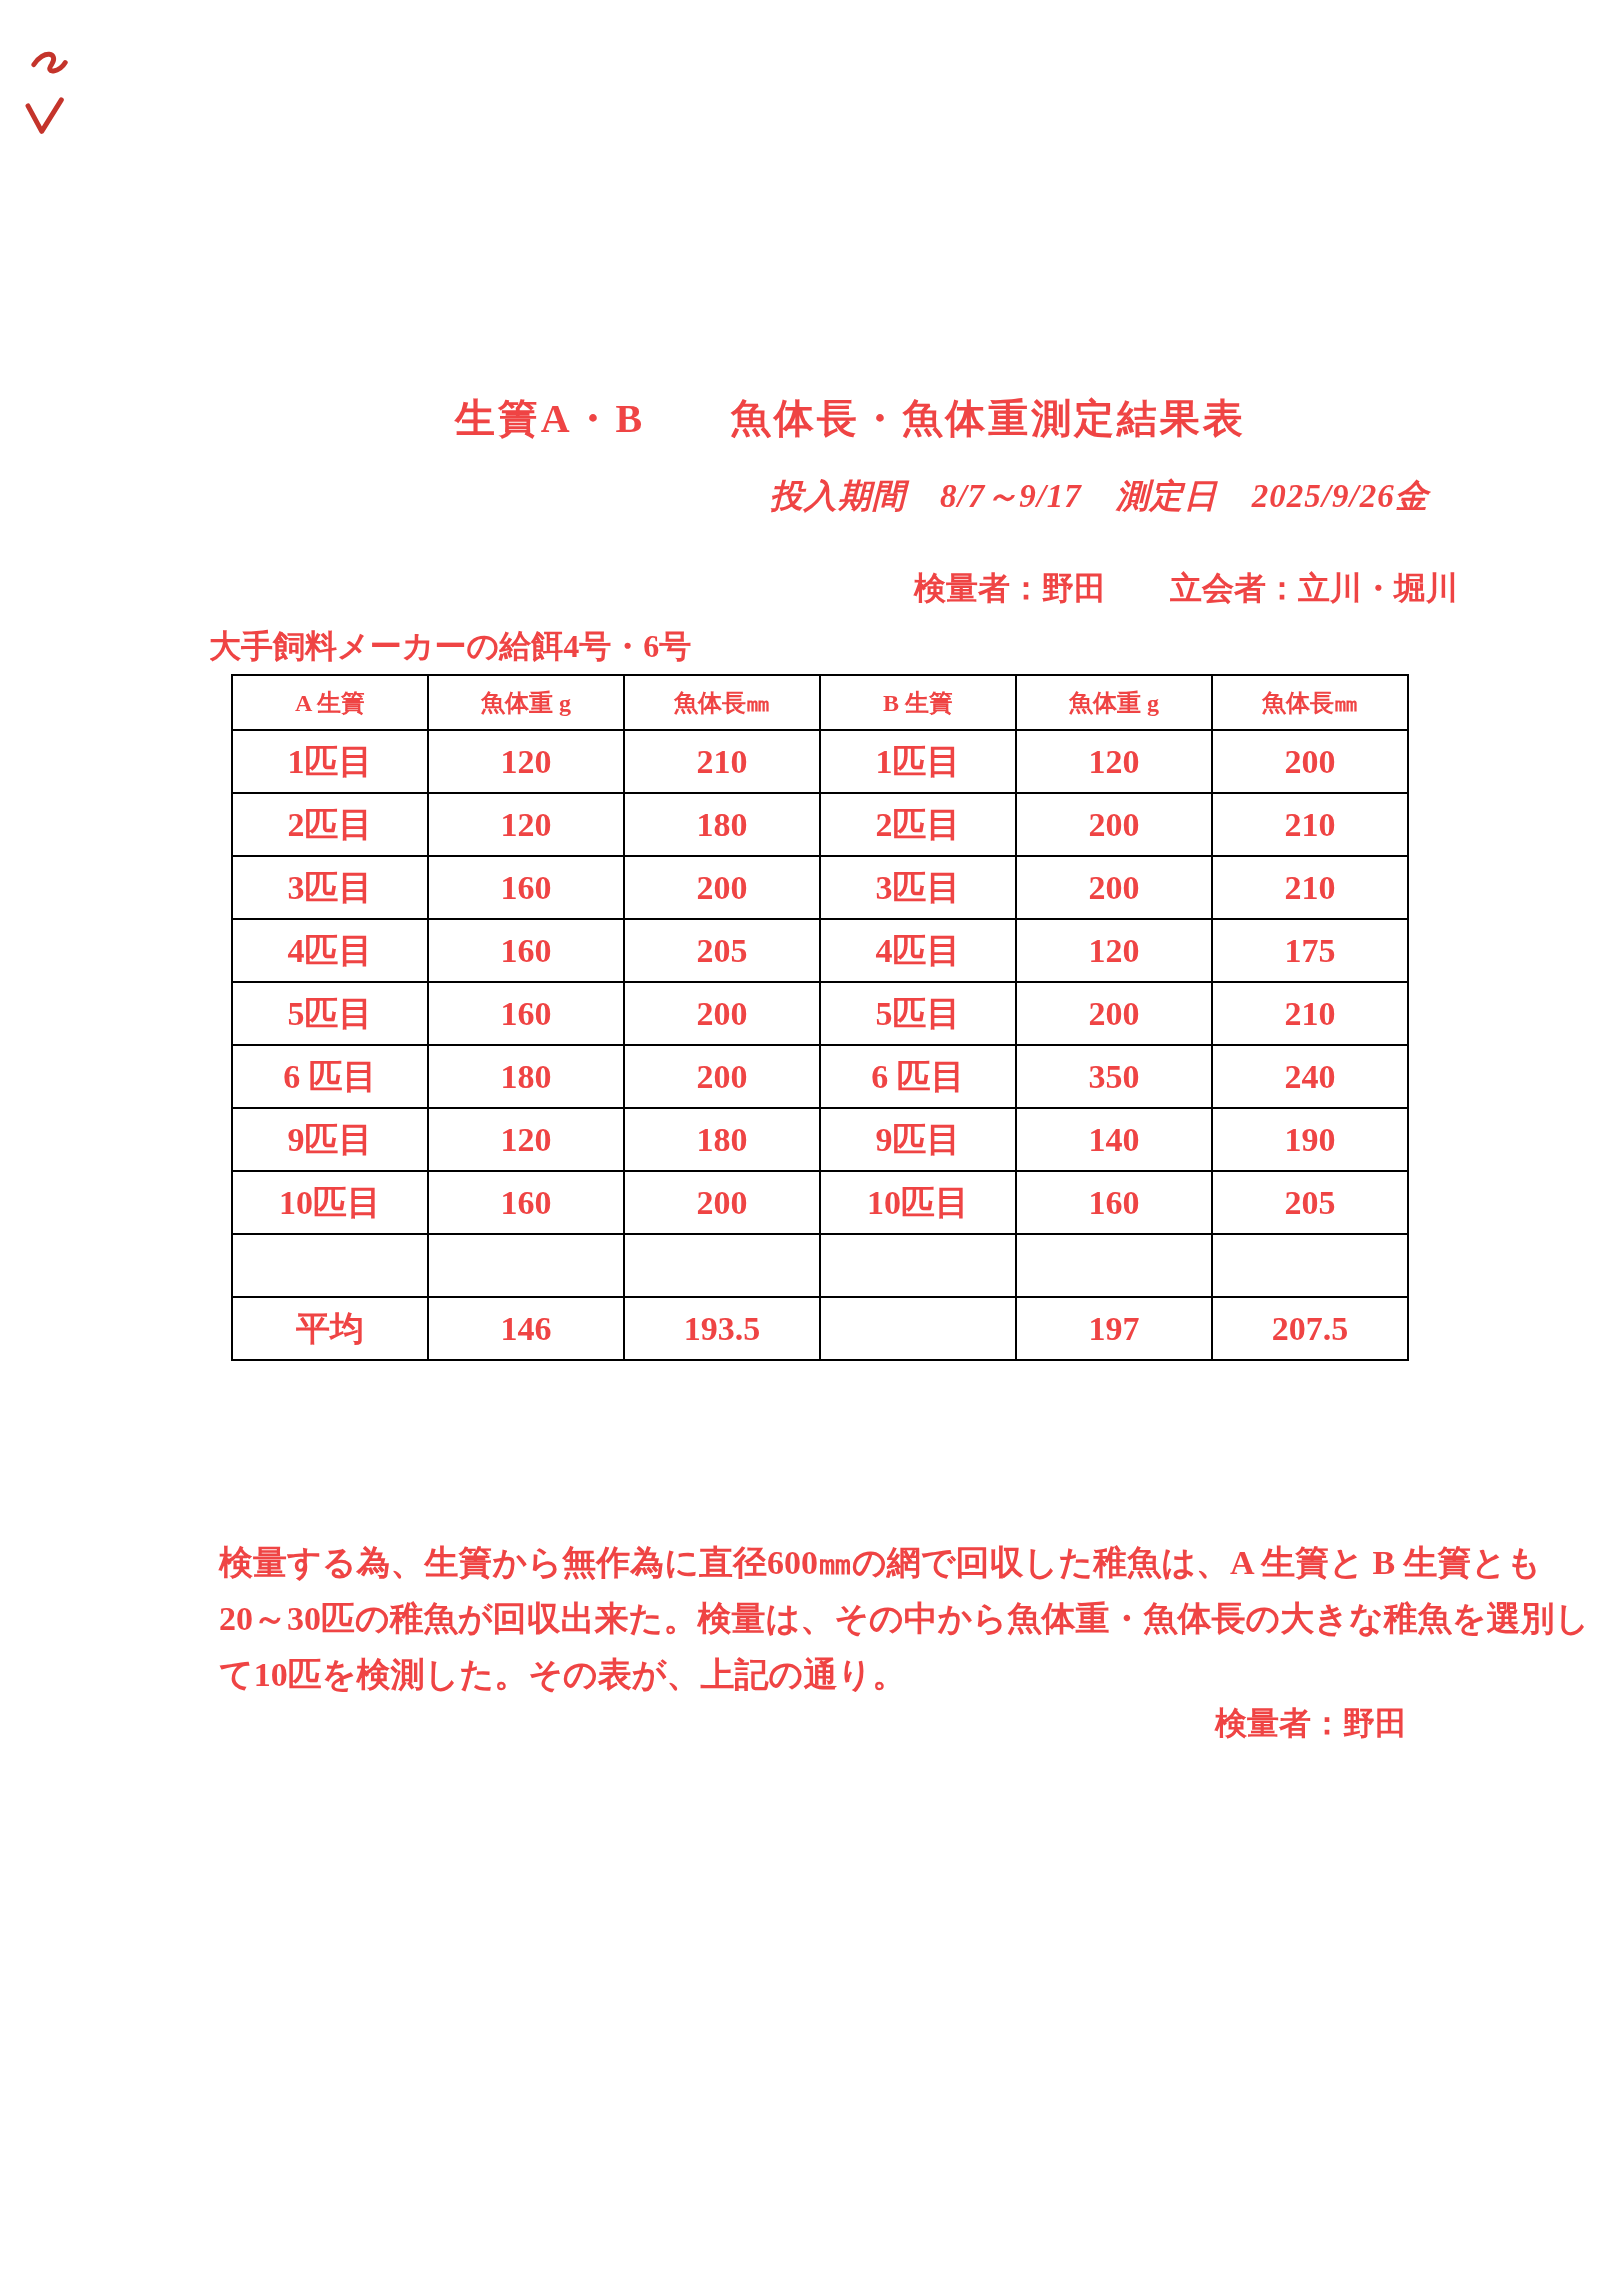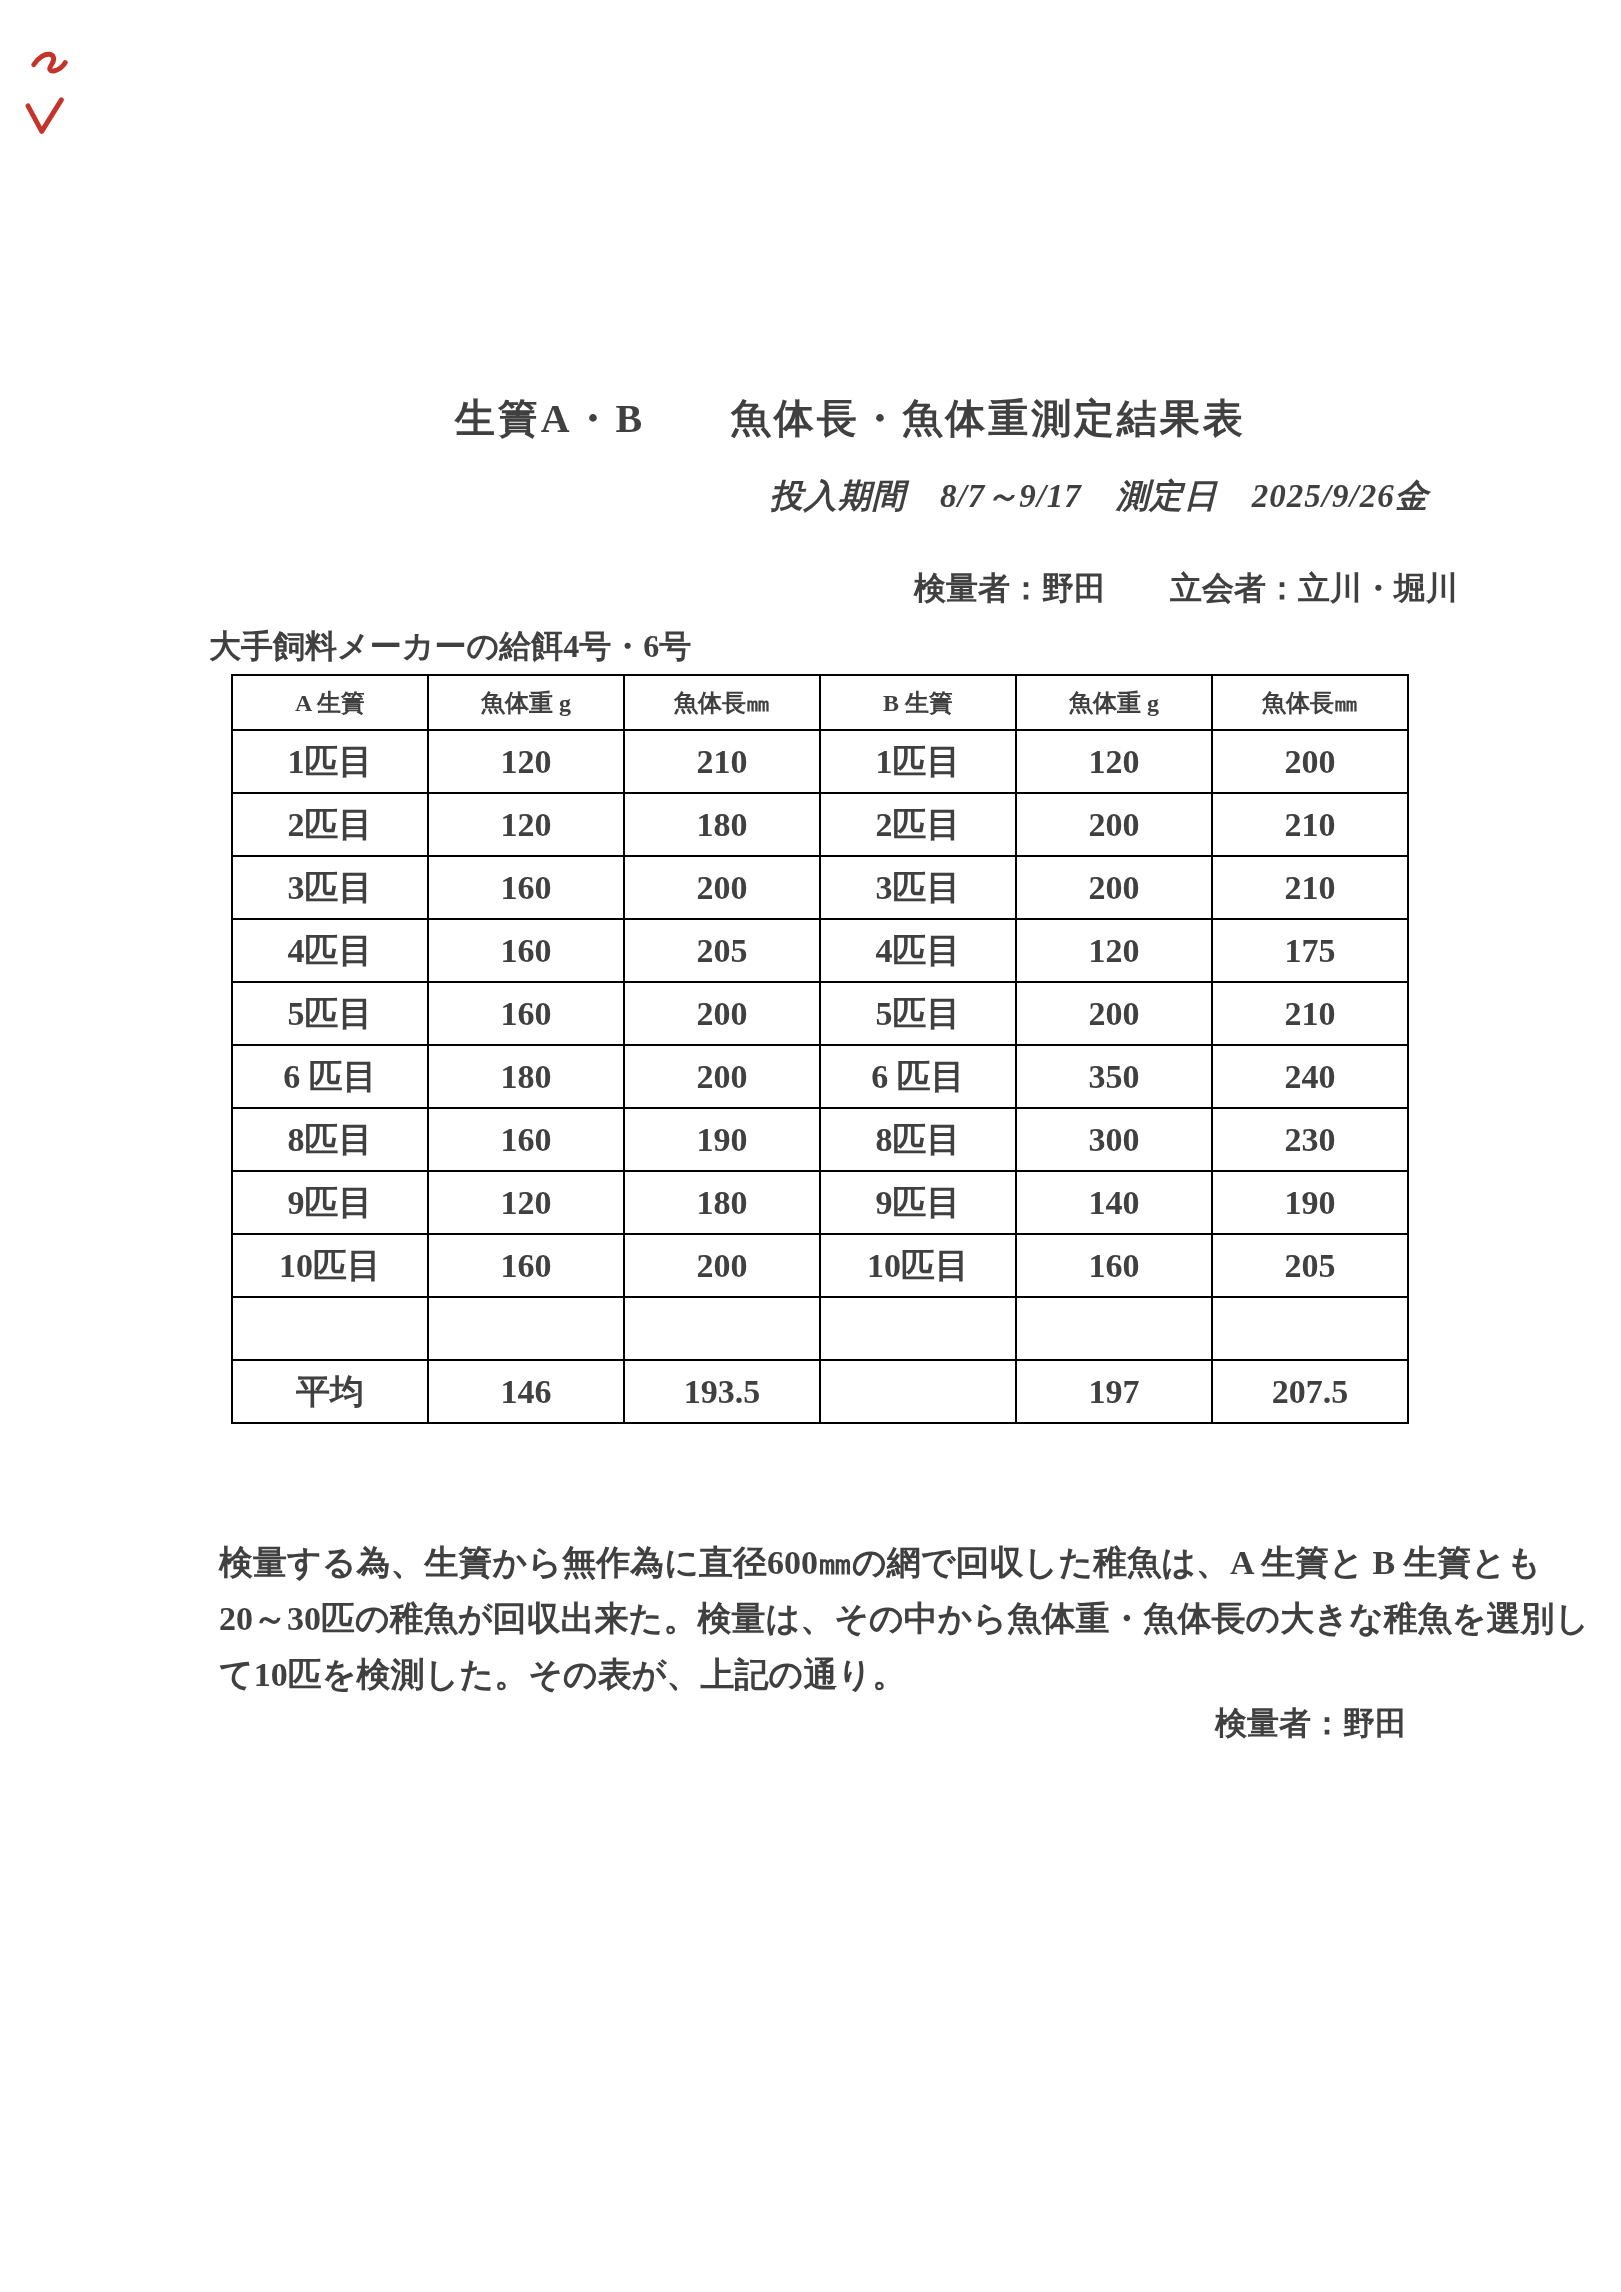--- a/index.html
+++ b/index.html
@@ -1,21 +1,21 @@
 <!DOCTYPE html>
 <html><head>
 <meta charset="utf-8">
 <style>
   html,body{margin:0;padding:0;background:#ffffff;}
   .page{
     position:relative;
     width:1621px;height:2293px;
     background:#ffffff;
     font-family:"Liberation Serif","DejaVu Serif",serif;
-    color:#404040;
+    color:#ef4444;
     overflow:hidden;
     border-radius:28px;
   }
   .txt{position:absolute;white-space:pre;}
   .title{
     left:455px;top:391px;
     font-size:40px;font-weight:700;letter-spacing:2.9px;
   }
   .subtitle{
     left:770px;top:474px;
@@ -134,28 +134,20 @@
         </tr>
         <tr>
           <td>6 匹目</td>
           <td>180</td>
           <td>200</td>
           <td>6 匹目</td>
           <td>350</td>
           <td>240</td>
         </tr>
         <tr>
-          <td>8匹目</td>
-          <td>160</td>
-          <td>190</td>
-          <td>8匹目</td>
-          <td>300</td>
-          <td>230</td>
-        </tr>
-        <tr>
           <td>9匹目</td>
           <td>120</td>
           <td>180</td>
           <td>9匹目</td>
           <td>140</td>
           <td>190</td>
         </tr>
         <tr>
           <td>10匹目</td>
           <td>160</td>

